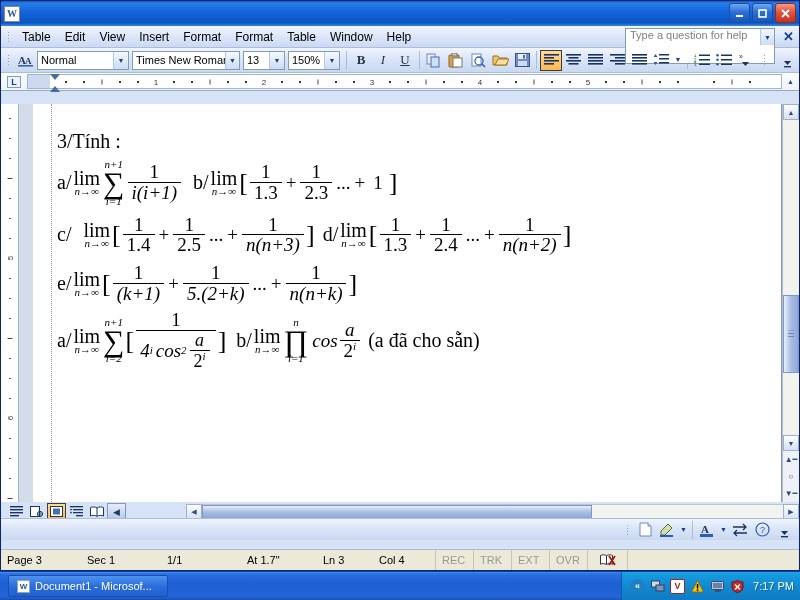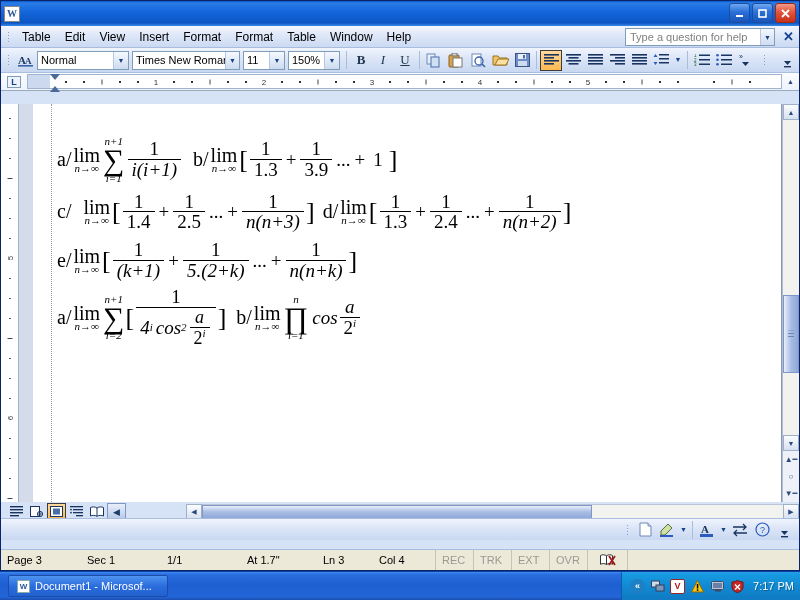--- a/index.html
+++ b/index.html
@@ -57,22 +57,22 @@
   .grip::before {
     content:''; position:absolute; left:3px; top:3px; width:2px; height:12px;
     background-image: radial-gradient(circle, #8a9fc4 40%, transparent 45%);
     background-size: 3px 3px;
   }
   .menu-item {
     padding: 2px 7px; font-size: 12px; color: #000;
     font-family: "Liberation Sans", sans-serif;
   }
   .helpbox {
-    position: absolute; right: 24px; top: 2px; width: 150px; height: 18px;
-    background: #fff; border: 1px solid #7f9db9; display: flex; align-items: center;
+    position: absolute; right: 24px; top: 2px; width: 150px; height: 36px;
+    background: #fff; border: 1px solid #7f9db9; display: flex; 
   }
   .helpbox span {
     font-size: 11px; color: #808080; padding-left: 4px;
     font-family: "Liberation Sans", sans-serif;
   }
   .helpbox .arrow {
     margin-left: auto; width: 14px; height: 16px;
     background: linear-gradient(to bottom,#f4f7fe,#cfdcf2);
     border-left: 1px solid #b6c7e2;
     display:flex; align-items:center; justify-content:center;
@@ -352,21 +352,21 @@
       </div>
       <div class="combo" style="width:92px">
         <div class="val">Normal</div>
         <div class="drop">▼</div>
       </div>
       <div class="combo" style="width:108px">
         <div class="val">Times New Roman</div>
         <div class="drop">▼</div>
       </div>
       <div class="combo" style="width:42px">
-        <div class="val">11</div>
+        <div class="val">13</div>
         <div class="drop">▼</div>
       </div>
       <div class="combo" style="width:52px">
         <div class="val">150%</div>
         <div class="drop">▼</div>
       </div>
       <div class="tool-sep"></div>
 
       <div class="tbtn">
         <span style="font-weight:bold;font-size:13px;">B</span>
@@ -599,20 +599,23 @@
         <span class="vdot" style="top:374px"></span>
           <span class="vdash" style="top:394px"></span>
       </div>
       <div class="doc-grayleft"></div>
 
       <div class="page">
         <div class="text-boundary"></div>
 
         <div class="content">
 
+          <div class="eqline">
+            <span class="plain">3/Tính :</span>
+          </div>
 
           <div class="eqline" style="margin-top:6px;">
             <span class="plain">a/</span>
             <span class="lim">
               <span class="top">lim</span>
               <span class="bot">n→∞</span>
             </span>
             <span class="bigop">
               <span class="lim-top">n+1</span>
               <span class="glyph">∑</span>
@@ -629,21 +632,21 @@
               <span class="bot">n→∞</span>
             </span>
             <span class="brk">[</span>
             <span class="frac">
               <span class="num">1</span>
               <span class="den">1.3</span>
             </span>
             <span class="op">+</span>
             <span class="frac">
               <span class="num">1</span>
-              <span class="den">3.9</span>
+              <span class="den">2.3</span>
             </span>
             <span class="op">...</span>
             <span class="op">+</span>
             <span class="frac">
               <span class="num">1</span>
             </span>
             <span class="brk">]</span>
           </div>
 
           <div class="eqline" style="margin-top:8px;">
@@ -759,20 +762,21 @@
               <span class="glyph">∏</span>
               <span class="lim-bot">i=1</span>
             </span>
             <span class="mi" style="font-size:19px;margin-left:3px">cos</span>
             <span class="frac">
               <span class="num mi">a</span>
               <span class="den">
                 <span>2</span><span class="sup">i</span>
               </span>
             </span>
+            <span class="plain" style="margin-left:6px">(a đã cho sẵn)</span>
           </div>
 
         </div>
       </div>
 
       <div class="vscroll">
         <div class="sb-btn">▲</div>
         <div class="sb-track">
           <div class="sb-thumb"></div>
         </div>

